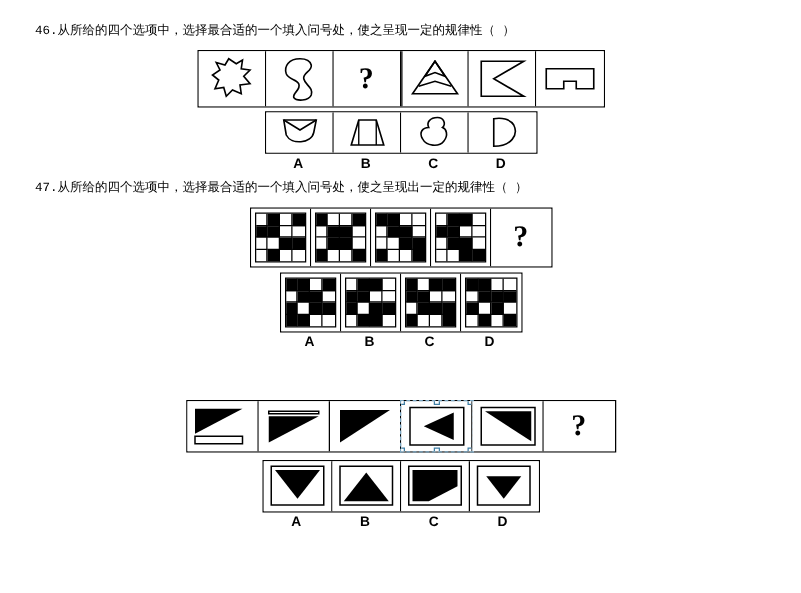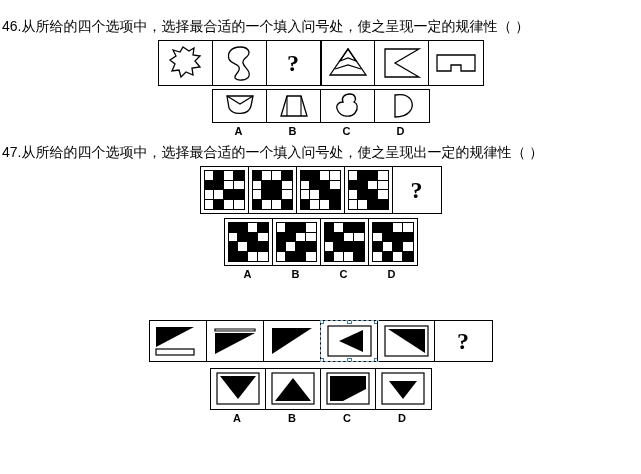--- a/index.html
+++ b/index.html
@@ -19,24 +19,24 @@
     position: relative;
     width: 641px;
     height: 474px;
   }
   .question {
     position: absolute;
     left: 0;
     width: 641px;
   }
   .q-text {
-    font-family: Liberation Sans, sans-serif;
-    font-size: 14px;
+    font-family: Liberation Mono, monospace;
+    font-size: 10px;
     line-height: 16px;
-    padding-left: 2px;
+    padding-left: 28px;
     white-space: nowrap;
     letter-spacing: 0px;
   }
   .fig-block {
     position: relative;
     margin-top: 6px;
   }
   
   .row {
     display: flex;

